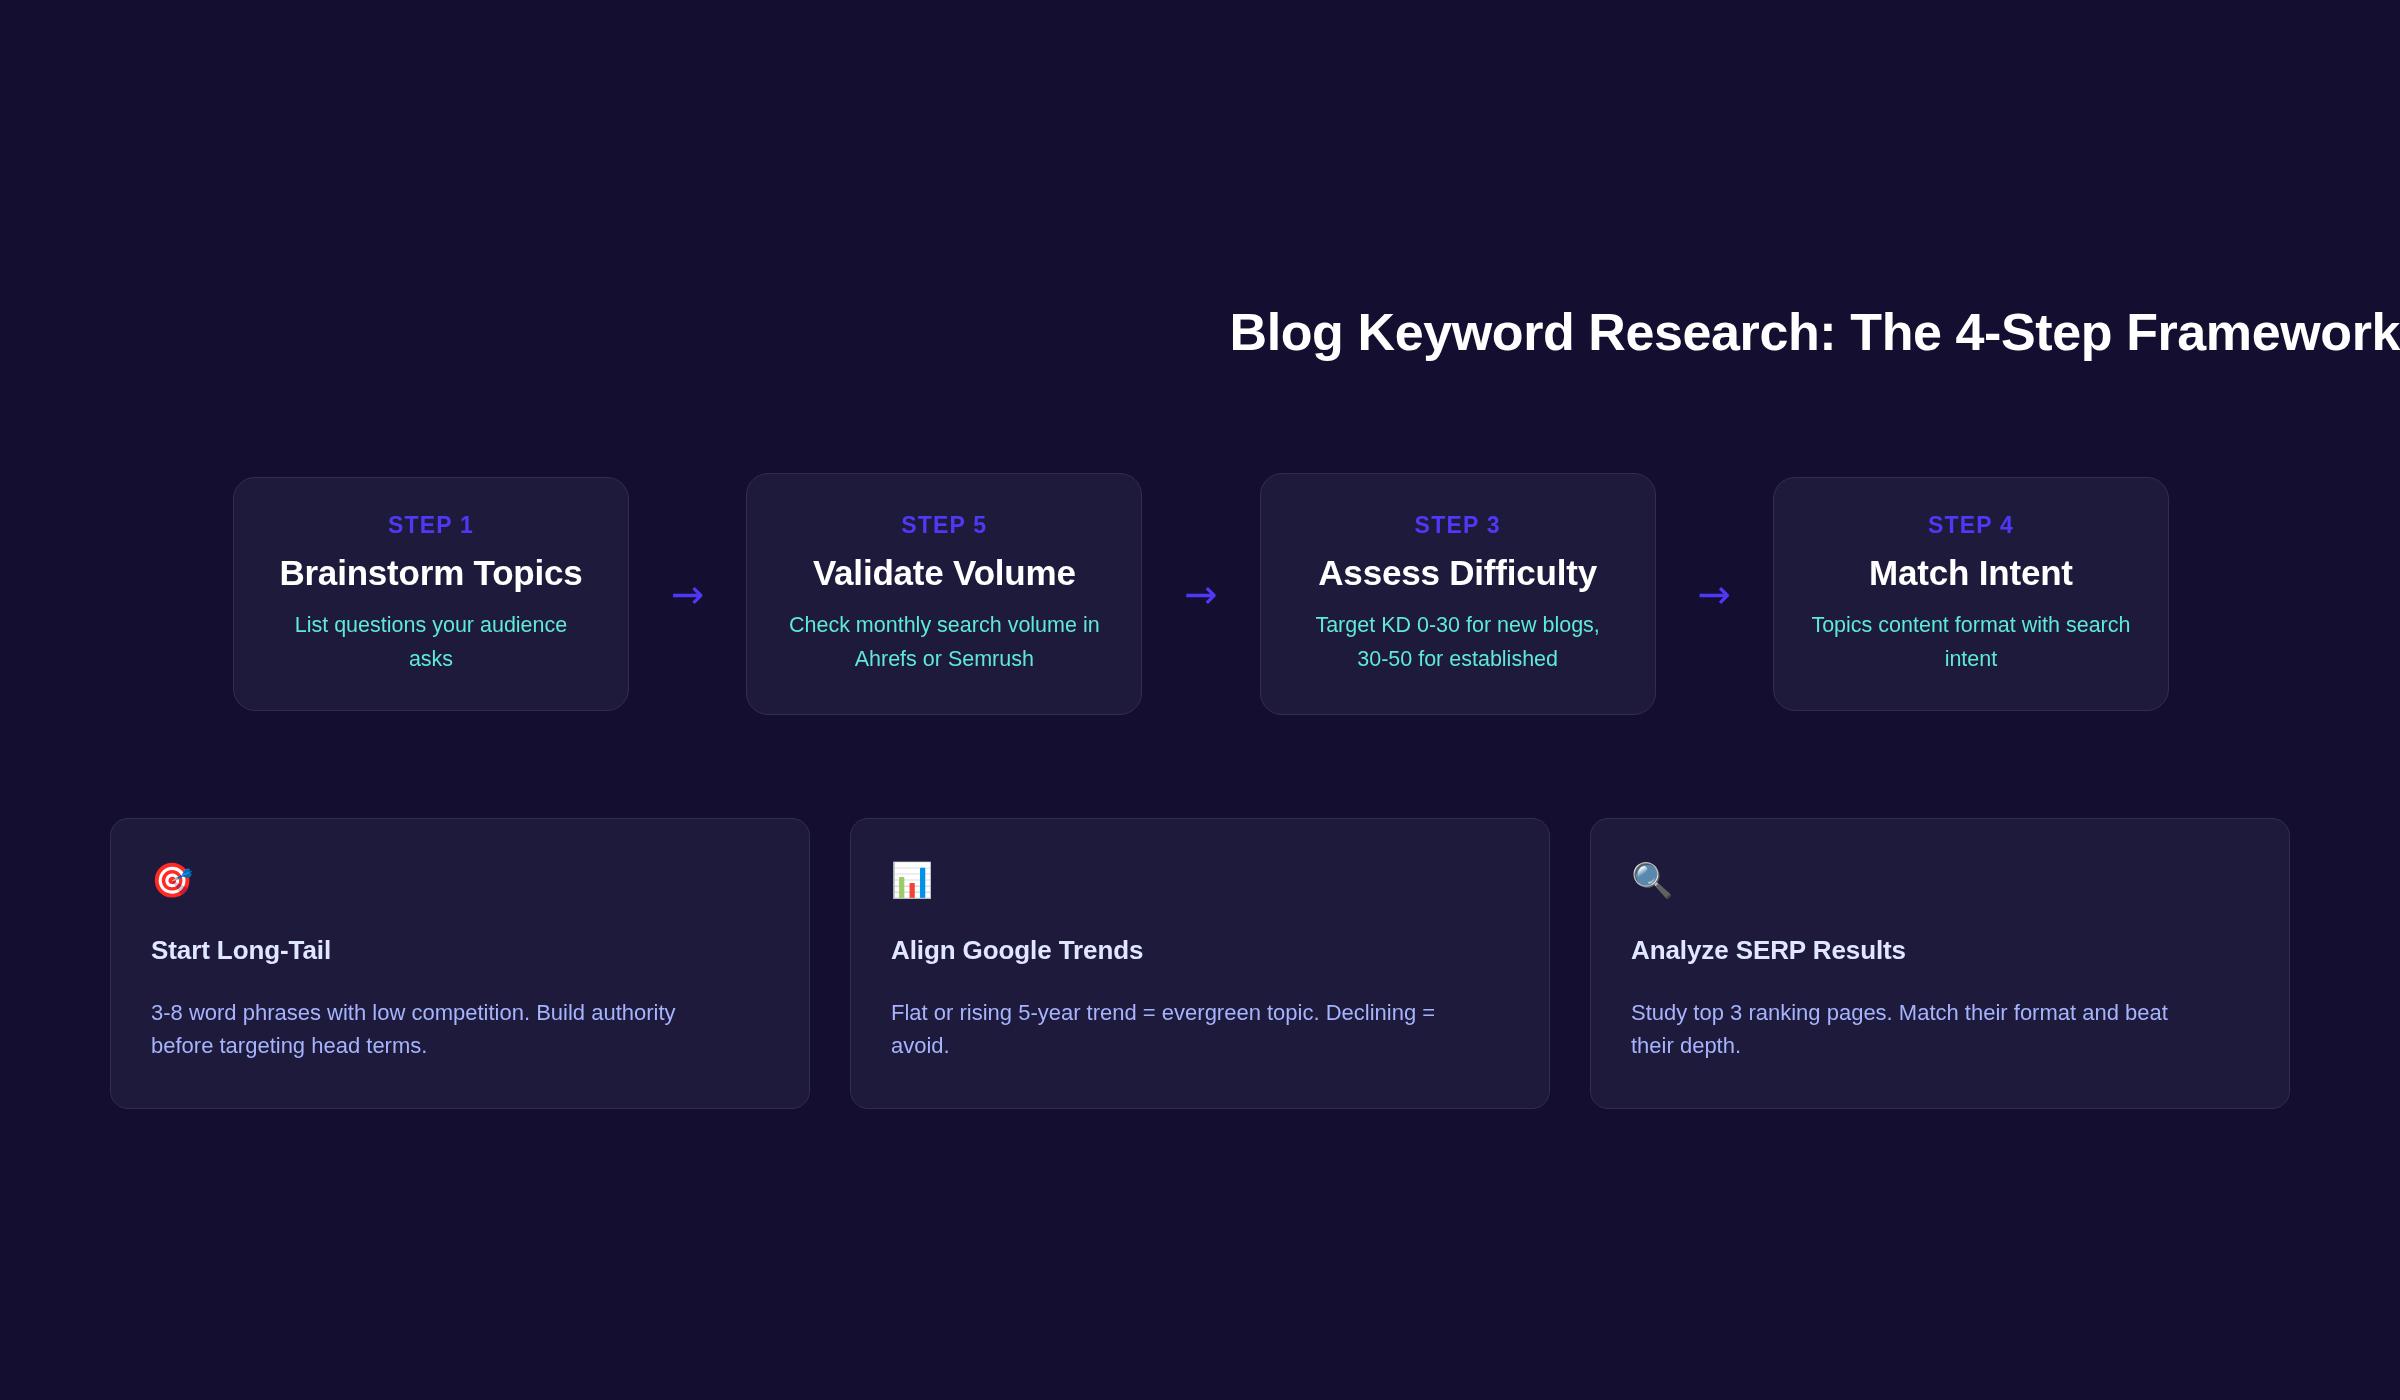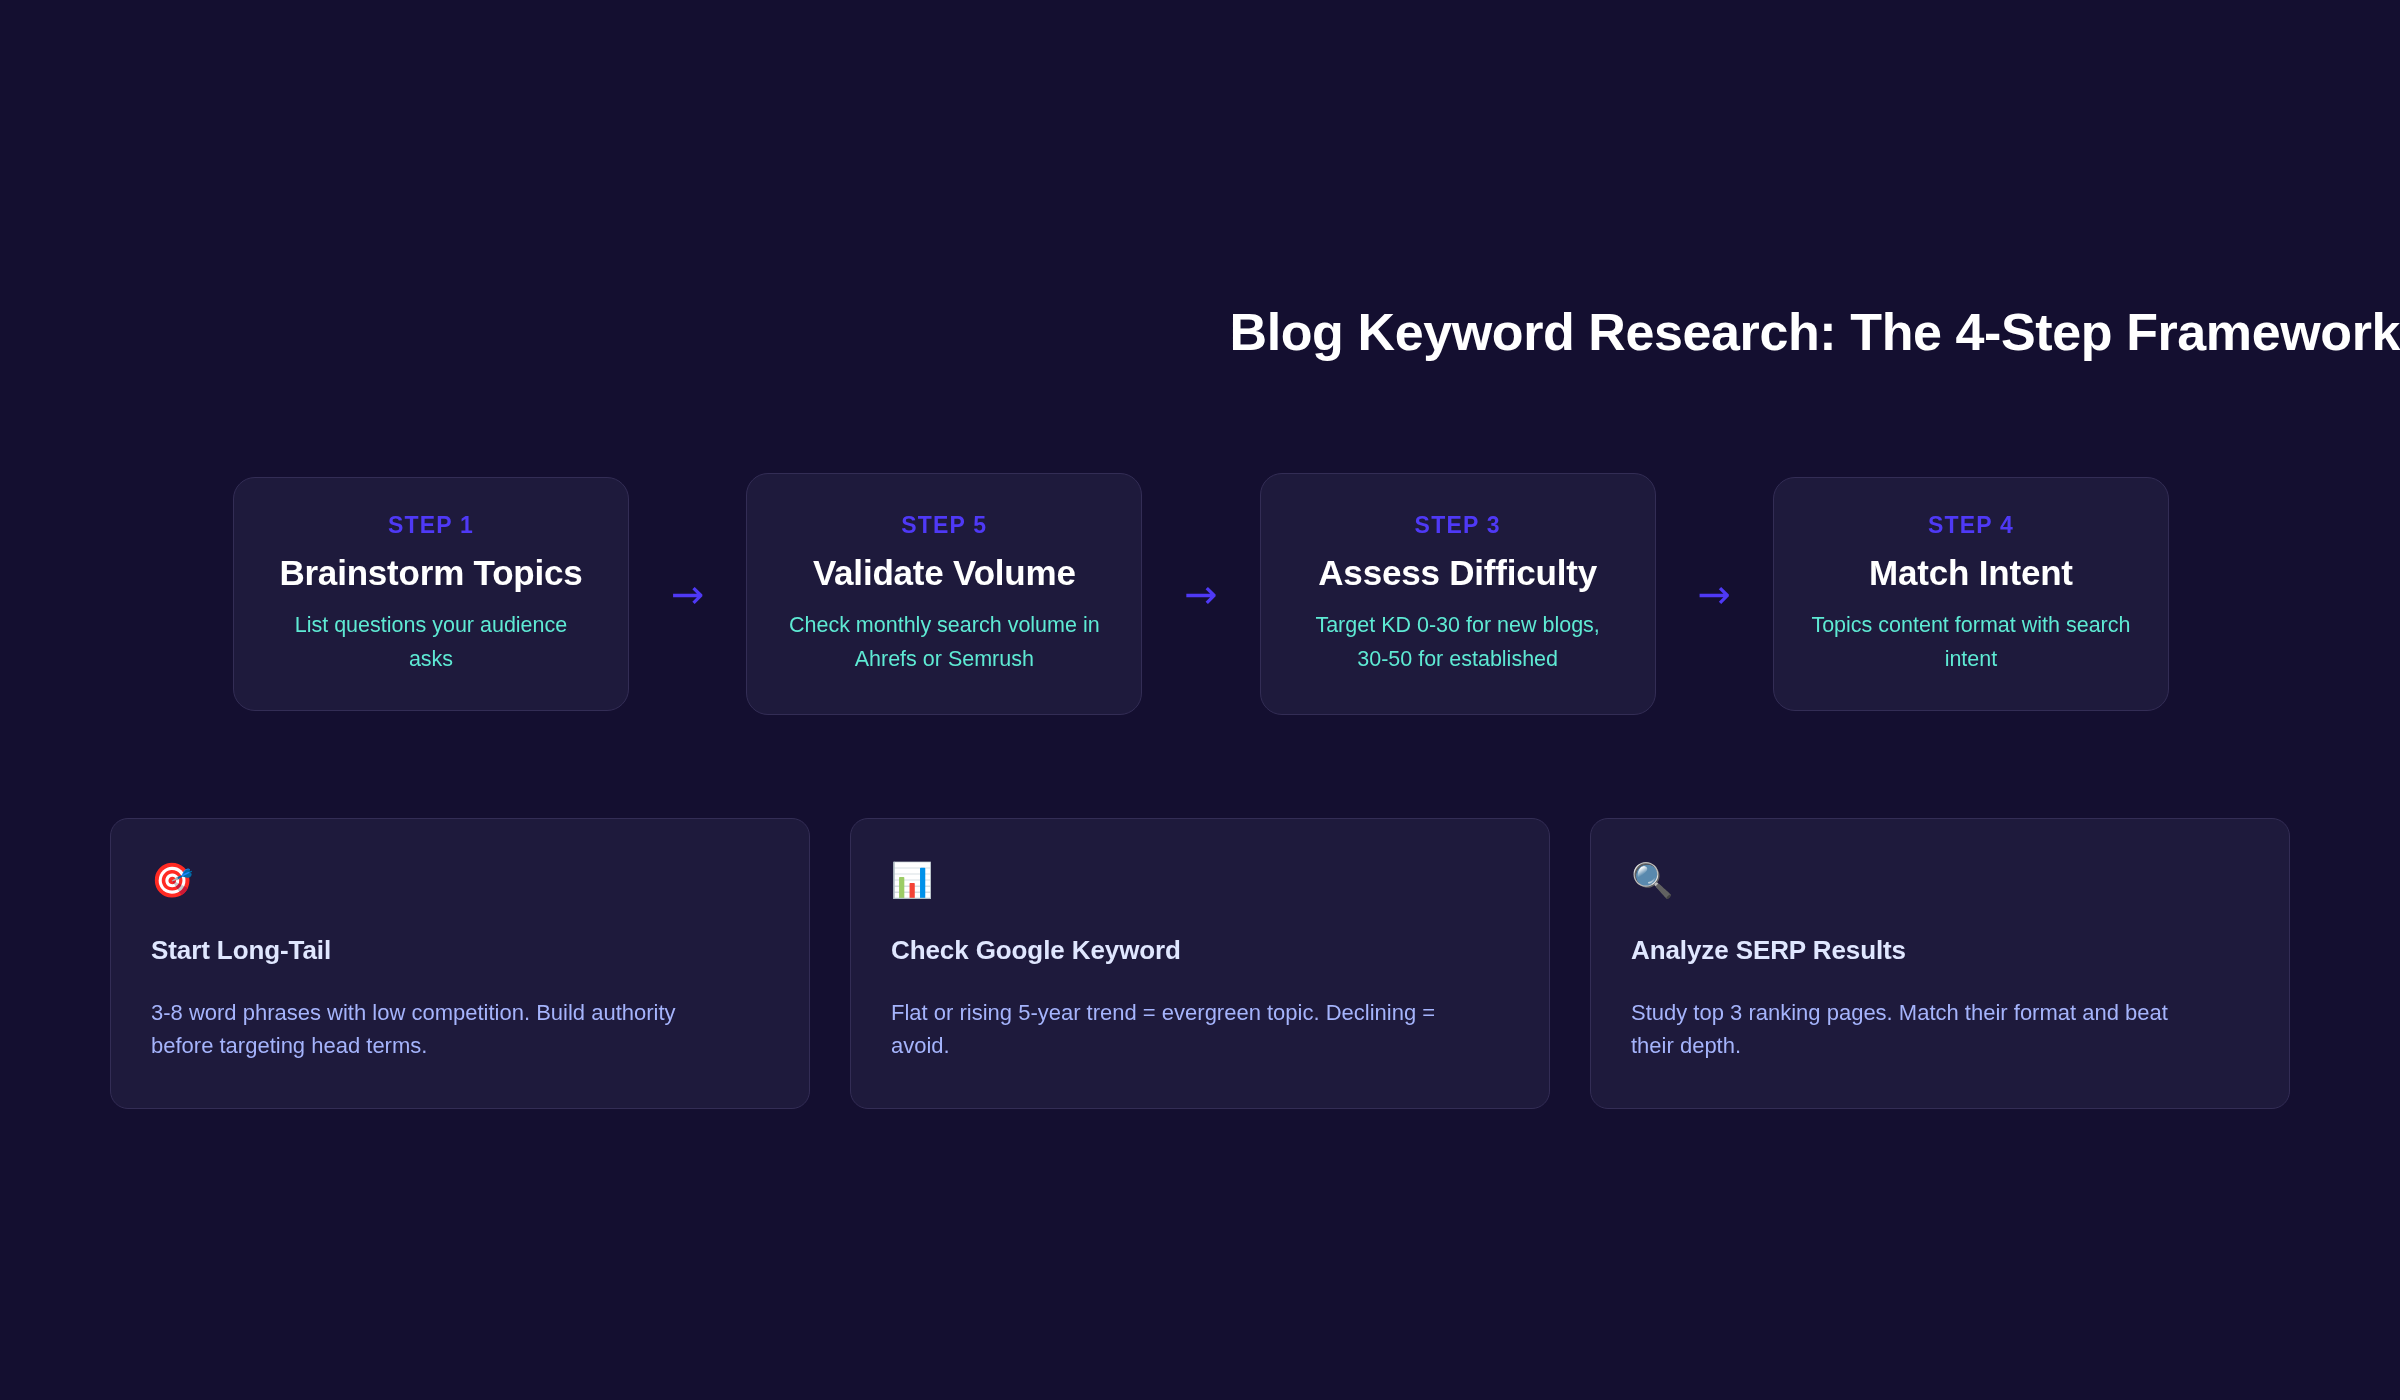--- a/index.html
+++ b/index.html
@@ -181,21 +181,21 @@
   <div class="tips-row">
 
     <div class="tip-card">
       <span class="tip-icon">🎯</span>
       <div class="tip-title">Start Long-Tail</div>
       <div class="tip-desc">3-8 word phrases with low competition. Build authority before targeting head terms.</div>
     </div>
 
     <div class="tip-card">
       <span class="tip-icon">📊</span>
-      <div class="tip-title">Check Google Keyword</div>
+      <div class="tip-title">Align Google Trends</div>
       <div class="tip-desc">Flat or rising 5-year trend = evergreen topic. Declining = avoid.</div>
     </div>
 
     <div class="tip-card">
       <span class="tip-icon">🔍</span>
       <div class="tip-title">Analyze SERP Results</div>
       <div class="tip-desc">Study top 3 ranking pages. Match their format and beat their depth.</div>
     </div>
 
   </div>

